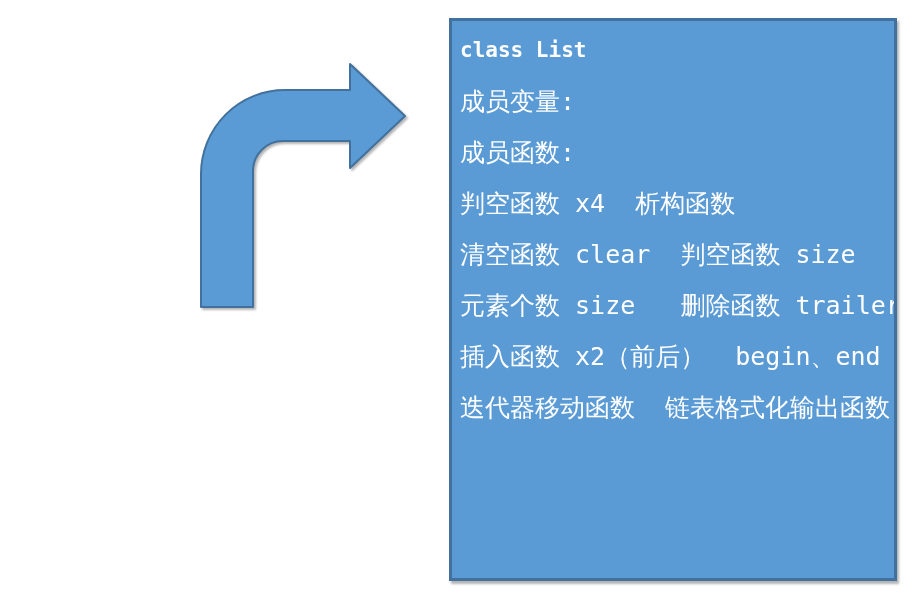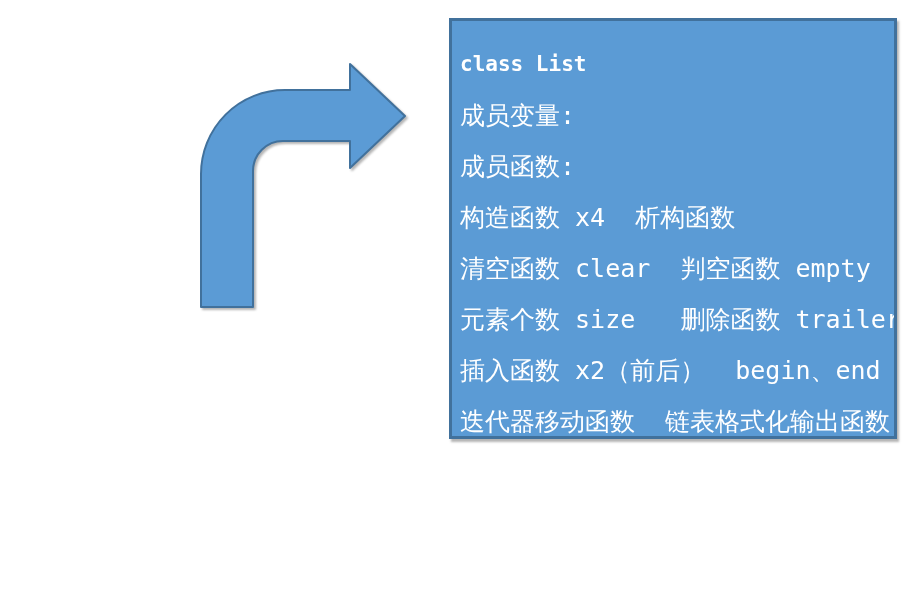--- a/index.html
+++ b/index.html
@@ -36,22 +36,22 @@
   .box {
     position: absolute;
     background: var(--box-fill);
     border: 3px solid var(--box-border);
     box-shadow: 2px 3px 2px rgba(120,120,120,0.55);
     color: var(--text);
     overflow: hidden;
   }
   .box-list {
     left: 449px; top: 18px;
-    width: 448px; height: 421px;
-    padding: 18px 8px 0 8px;
+    width: 448px; height: 563px;
+    padding: 4px 8px 0 8px;
   }
   .box-listnode {
     left: 12px; top: 333px;
     width: 434px; height: 247px;
     padding: 1px 8px 0 13px;
   }
   .line {
     height: 51px;
     line-height: 51px;
     font-size: 25px;
@@ -69,20 +69,20 @@
 
   <svg class="arrow-svg" viewBox="0 0 916 603">
     <path class="arrow-path" d="M 201 307 L 201 174 A 84 84 0 0 1 285 90 L 350 90 L 350 64 L 405 116 L 350 168 L 350 141 L 283 141 A 30 30 0 0 0 253 171 L 253 307 Z"></path>
   </svg>
 
 
   <div class="box box-list">
     <div class="line title">class List</div>
     <div class="line">成员变量:</div>
     <div class="line">成员函数:</div>
-    <div class="line">构造函数 x4  析构函数</div>
-    <div class="line">清空函数 clear  判空函数 empty</div>
+    <div class="line">判空函数 x4  析构函数</div>
+    <div class="line">清空函数 clear  判空函数 size</div>
     <div class="line">元素个数 size   删除函数 trailer</div>
     <div class="line">插入函数 x2（前后）  begin、end</div>
     <div class="line">迭代器移动函数  链表格式化输出函数</div>
   </div>
 
 </div>
 
 </body></html>

